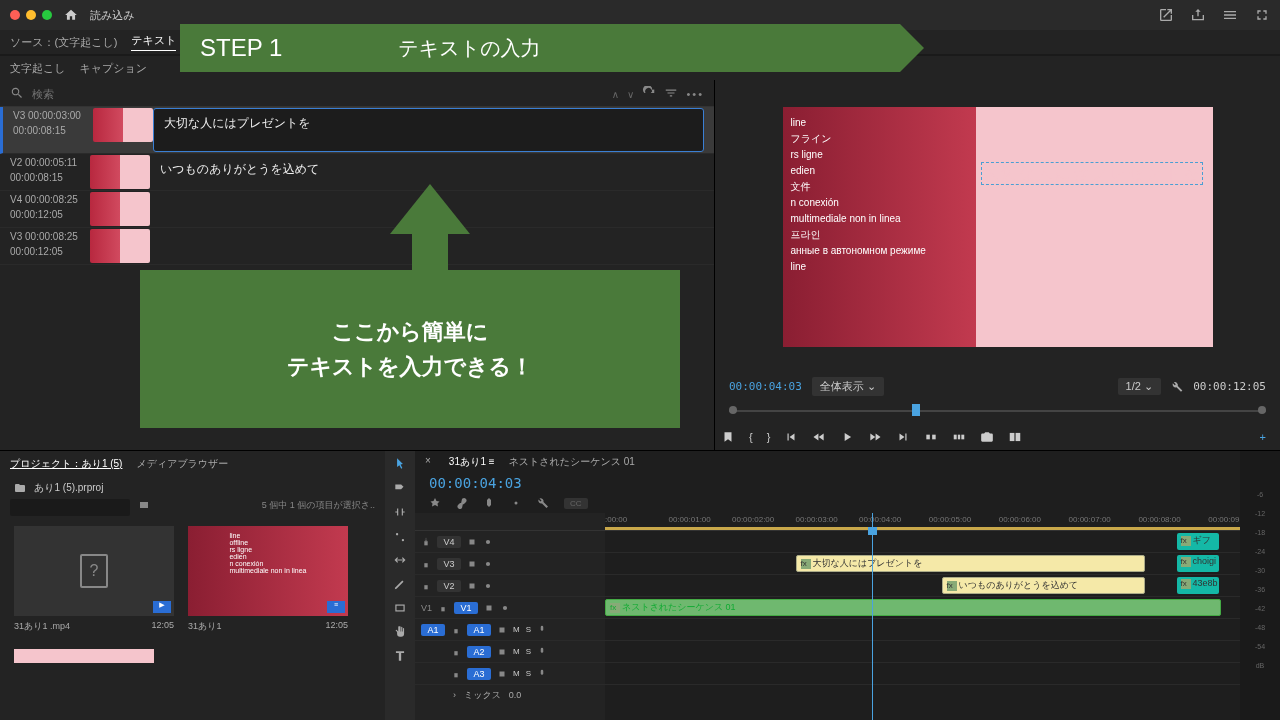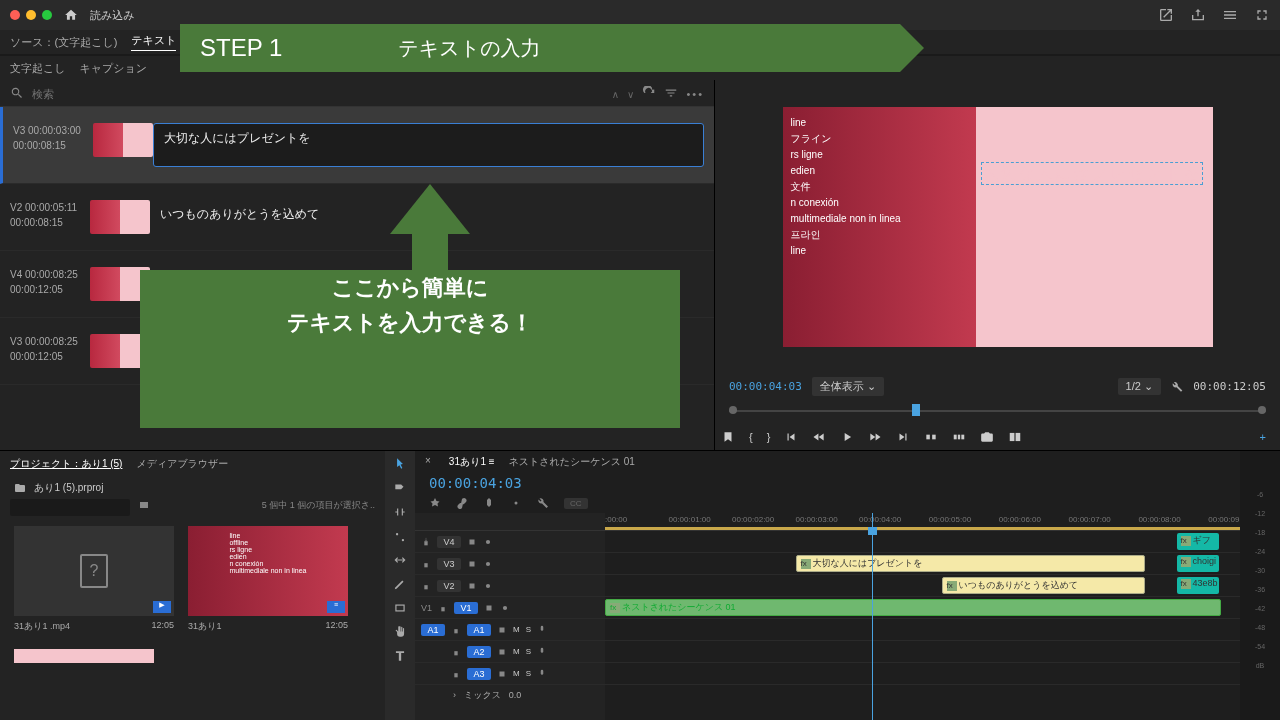--- a/index.html
+++ b/index.html
@@ -15,21 +15,21 @@
 .secondbar .active{color:#fff;border-bottom:1px solid #fff;padding-bottom:2px}
 .thirdbar{height:24px;background:#232323;display:flex;align-items:center;padding:0 10px;gap:14px;font-size:11px;color:#aaa;margin-top:2px}
 .main-upper{display:flex;height:370px}
 .left-panel{width:715px;background:#232323;display:flex;flex-direction:column;border-right:1px solid #000}
 .search-row{display:flex;align-items:flex-end;padding:6px 10px;gap:8px;border-bottom:1px solid #333}
 .search-row input{background:transparent;border:none;color:#aaa;font-size:11px;flex:1;outline:none}
 .search-ic{width:14px;height:14px;fill:#888}
 .srch-btn{color:#666;font-size:10px}
 .dots{margin-left:auto;color:#888;letter-spacing:2px}
 .clip-list{flex:1;overflow:hidden;position:relative}
-.clip-row{display:flex;align-items:flex-start;padding:16px 10px;gap:0;border-bottom:1px solid #2a2a2a}
+.clip-row{display:flex;align-items:flex-start;padding:1px 10px;gap:0;border-bottom:1px solid #2a2a2a}
 .clip-row.sel{background:#3a3a3a;border-left:3px solid #2a6dd4}
 .track-lbl{width:80px;font-size:10px;color:#aaa;line-height:1.5}
 .thumb{width:60px;height:34px;background:linear-gradient(90deg,#b8283f 0%,#d14a5f 50%,#f5c5cc 50%,#f5c5cc 100%);border-radius:2px;flex-shrink:0}
 .clip-text{flex:1;font-size:12px;color:#eee;padding:6px 10px}
 .clip-text.boxed{border:1px solid #3a7fd4;border-radius:3px;min-height:44px;background:#1c1c1c}
 .right-panel{width:565px;background:#232323;display:flex;flex-direction:column}
 .preview{flex:1;display:flex;align-items:center;justify-content:center;position:relative;padding:10px 20px}
 .preview-img{width:430px;height:240px;background:linear-gradient(90deg,#8a1e32 0%,#c23a4f 45%,#f5c5cc 45%,#f5c5cc 100%);position:relative;font-size:10px;color:#fff;padding:8px}
 .preview-img .lines{line-height:1.6}
 .txt-overlay{position:absolute;top:55px;right:10px;font-size:16px;color:#f5c5cc;letter-spacing:2px;border:1px dashed #4a9fd4}
@@ -88,21 +88,21 @@
 .clip.seq{background:#6fb86f;color:#1a3;border:1px solid #4a4}
 .clip.fx{background:#14b8a6;color:#333;width:42px}
 .clip .fx-ic{display:inline-block;width:10px;height:10px;background:#8a7;margin-right:2px;font-size:8px}
 .mix-row{height:20px;display:flex;align-items:center;padding:0 8px;font-size:9px;color:#aaa;gap:8px}
 
 .meters{width:40px;background:#1a1a1a;display:flex;flex-direction:column;align-items:center;padding-top:40px;font-size:7px;color:#666;gap:12px}
 
 .annot-step{position:absolute;top:24px;left:180px;width:720px;height:48px;background:#4a7a3a;display:flex;align-items:center;color:#fff;font-size:20px;z-index:10}
 .annot-step .s1{padding:0 20px;font-size:24px}
 .annot-step .tri{position:absolute;right:-24px;top:0;width:0;height:0;border-top:24px solid transparent;border-bottom:24px solid transparent;border-left:24px solid #4a7a3a}
-.annot-box{position:absolute;top:270px;left:140px;width:540px;height:158px;background:#4a7a3a;color:#fff;display:flex;flex-direction:column;align-items:center;justify-content:flex-start;font-size:22px;font-weight:600;z-index:10;line-height:1.6}
+.annot-box{position:absolute;top:270px;left:140px;width:540px;height:158px;background:#4a7a3a;color:#fff;display:flex;flex-direction:column;align-items:center;justify-content:center;font-size:22px;font-weight:600;z-index:10;line-height:1.6}
 .annot-arrow{position:absolute;top:184px;left:390px;width:0;height:0;z-index:11}
 .annot-arrow .head{width:0;height:0;border-left:40px solid transparent;border-right:40px solid transparent;border-bottom:50px solid #4a7a3a;position:absolute}
 .annot-arrow .stem{width:36px;height:44px;background:#4a7a3a;position:absolute;top:48px;left:22px}
 
 .file-ic{width:28px;height:34px;border:2px solid #888;border-radius:2px;position:relative;display:flex;align-items:center;justify-content:center;color:#888;font-size:16px}
 .vid-badge{position:absolute;bottom:3px;right:3px;width:18px;height:12px;background:#2a6dd4;font-size:7px;color:#fff;text-align:center}
 </style>
 </head>
 <body>
 
@@ -187,20 +187,21 @@
       <div class="preview-img">
         <div class="lines">
           <div>line</div>
             <div>フライン</div>
             <div>rs ligne</div>
             <div>edien</div>
             <div>文件</div>
             <div>n conexión</div>
             <div>multimediale non in linea</div>
             <div>프라인</div>
+            <div>анные в автономном режиме</div>
             <div>line</div>
         </div>
         <div class="txt-overlay">大切な人にはプレゼントを</div>
       </div>
     </div>
     <div class="ctrl-row">
       <span style="font-family:monospace">00:00:04:03</span>
       <span class="sel-box"><span>全体表示</span> ⌄</span>
       <div class="right">
         <span class="sel-box"><span>1/2</span> ⌄</span>

